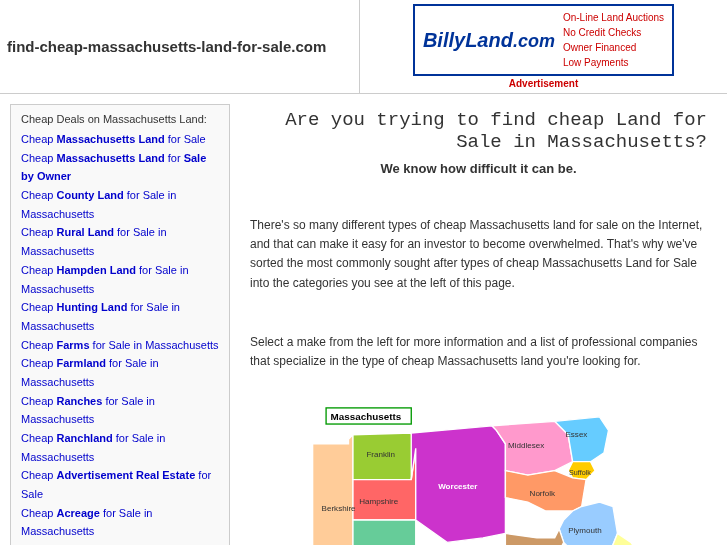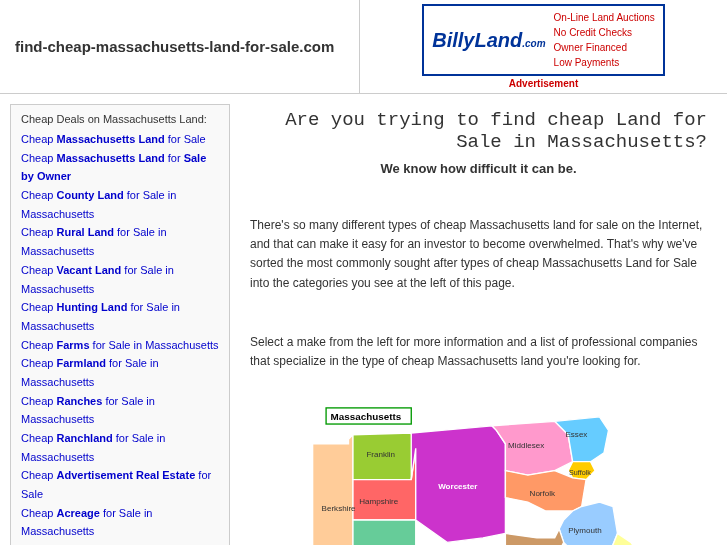--- a/index.html
+++ b/index.html
@@ -15,21 +15,21 @@
     .header {
       display: flex;
       align-items: stretch;
       border-bottom: 1px solid #ccc;
       background: #fff;
     }
     .header-domain {
       flex: 0 0 360px;
       display: flex;
       align-items: center;
-      padding: 10px 15px;
+      padding: 10px 7px;
       border-right: 1px solid #ccc;
       font-size: 15px;
       font-weight: bold;
       color: #333;
     }
     .header-ad {
       flex: 1;
       display: flex;
       flex-direction: column;
       align-items: center;
@@ -45,21 +45,21 @@
       background: #fff;
     }
     .billyland-logo {
       font-size: 20px;
       font-weight: bold;
       color: #003399;
       font-style: italic;
       margin-right: 8px;
     }
     .billyland-logo span.com {
-      font-size: 10px;
+      font-size: 18px;
     }
     .billyland-taglines {
       font-size: 10px;
       color: #cc0000;
       line-height: 1.5;
       font-weight: normal;
     }
     .ad-label {
       font-size: 10px;
       color: #cc0000;
@@ -171,21 +171,21 @@
 <div class="main-content">
 
   <div class="sidebar">
 
     <div class="sidebar-box">
       <div class="box-title">Cheap Deals on Massachusetts Land:</div>
       <a href="#">Cheap <strong>Massachusetts Land</strong> for Sale</a>
       <a href="#">Cheap <strong>Massachusetts Land</strong> for <strong>Sale by Owner</strong></a>
       <a href="#">Cheap <strong>County Land</strong> for Sale in Massachusetts</a>
       <a href="#">Cheap <strong>Rural Land</strong> for Sale in Massachusetts</a>
-      <a href="#">Cheap <strong>Vacant Land</strong> for Sale in Massachusetts</a>
+      <a href="#">Cheap <strong>Hampden Land</strong> for Sale in Massachusetts</a>
       <a href="#">Cheap <strong>Hunting Land</strong> for Sale in Massachusetts</a>
       <a href="#">Cheap <strong>Farms</strong> for Sale in Massachusetts</a>
       <a href="#">Cheap <strong>Farmland</strong> for Sale in Massachusetts</a>
       <a href="#">Cheap <strong>Ranches</strong> for Sale in Massachusetts</a>
       <a href="#">Cheap <strong>Ranchland</strong> for Sale in Massachusetts</a>
       <a href="#">Cheap <strong>Advertisement Real Estate</strong> for Sale</a>
       <a href="#">Cheap <strong>Acreage</strong> for Sale in Massachusetts</a>
       <a href="#">Cheap Property for Sale in Massachusetts</a>
 
     </div>

